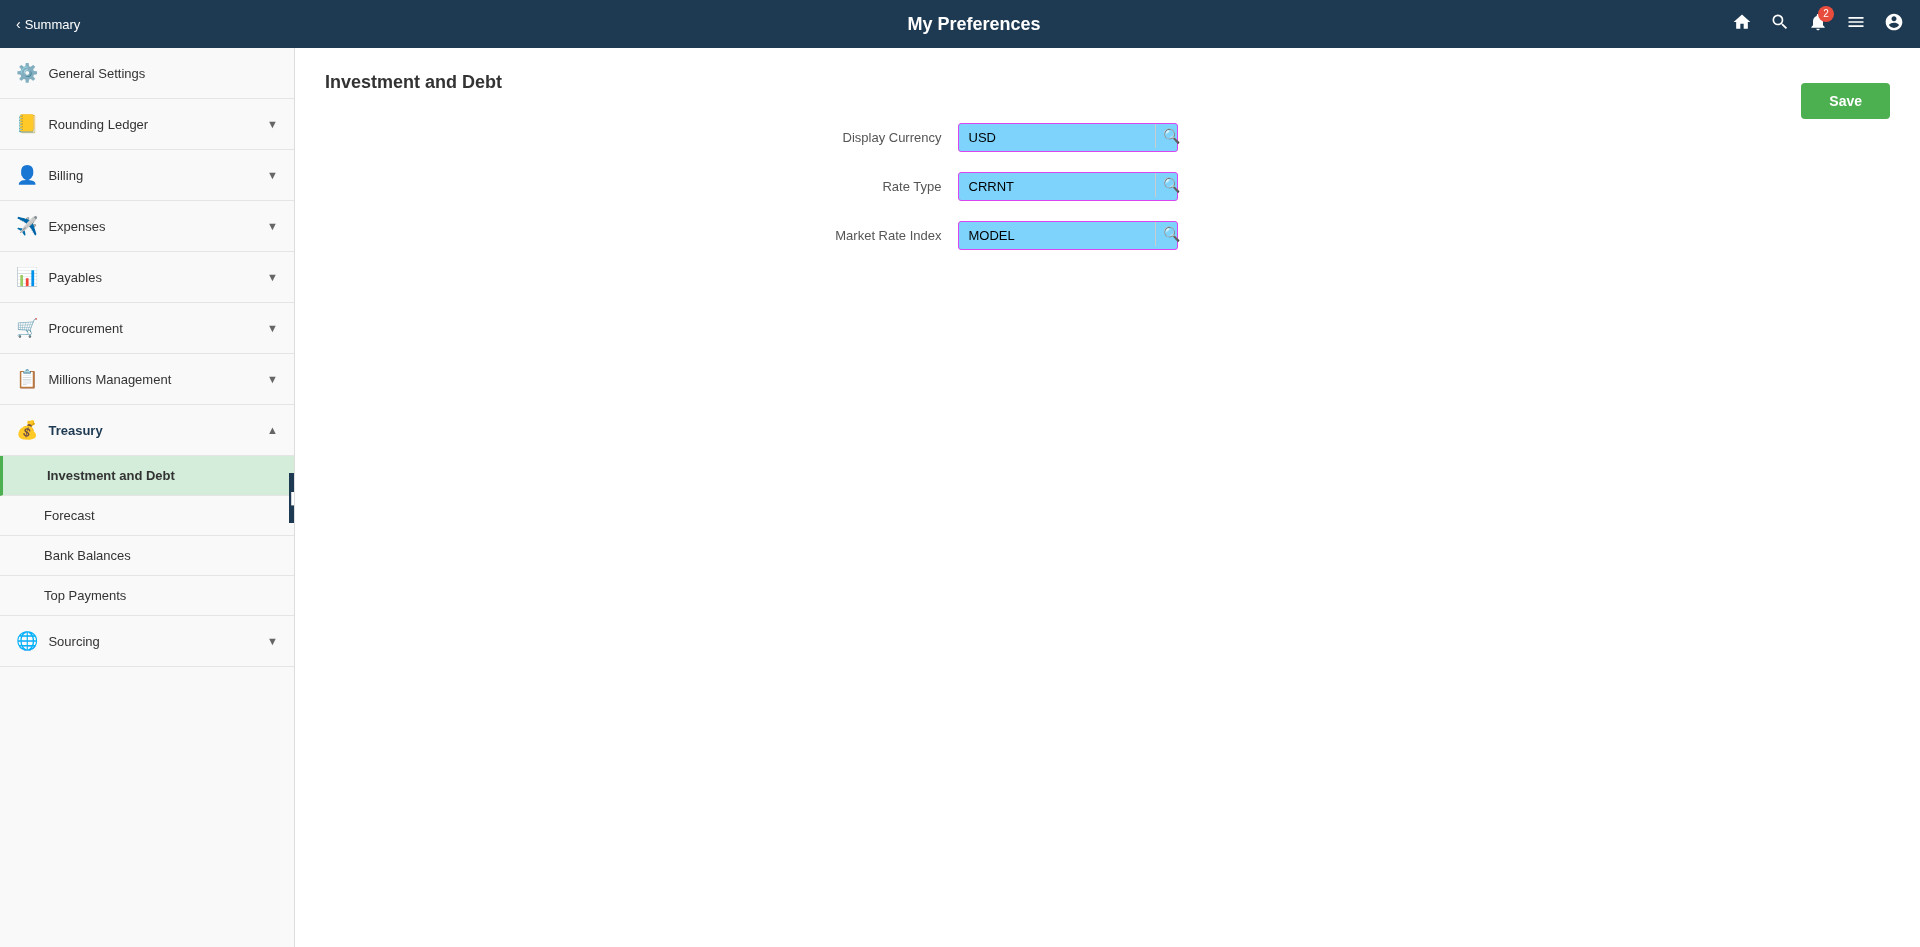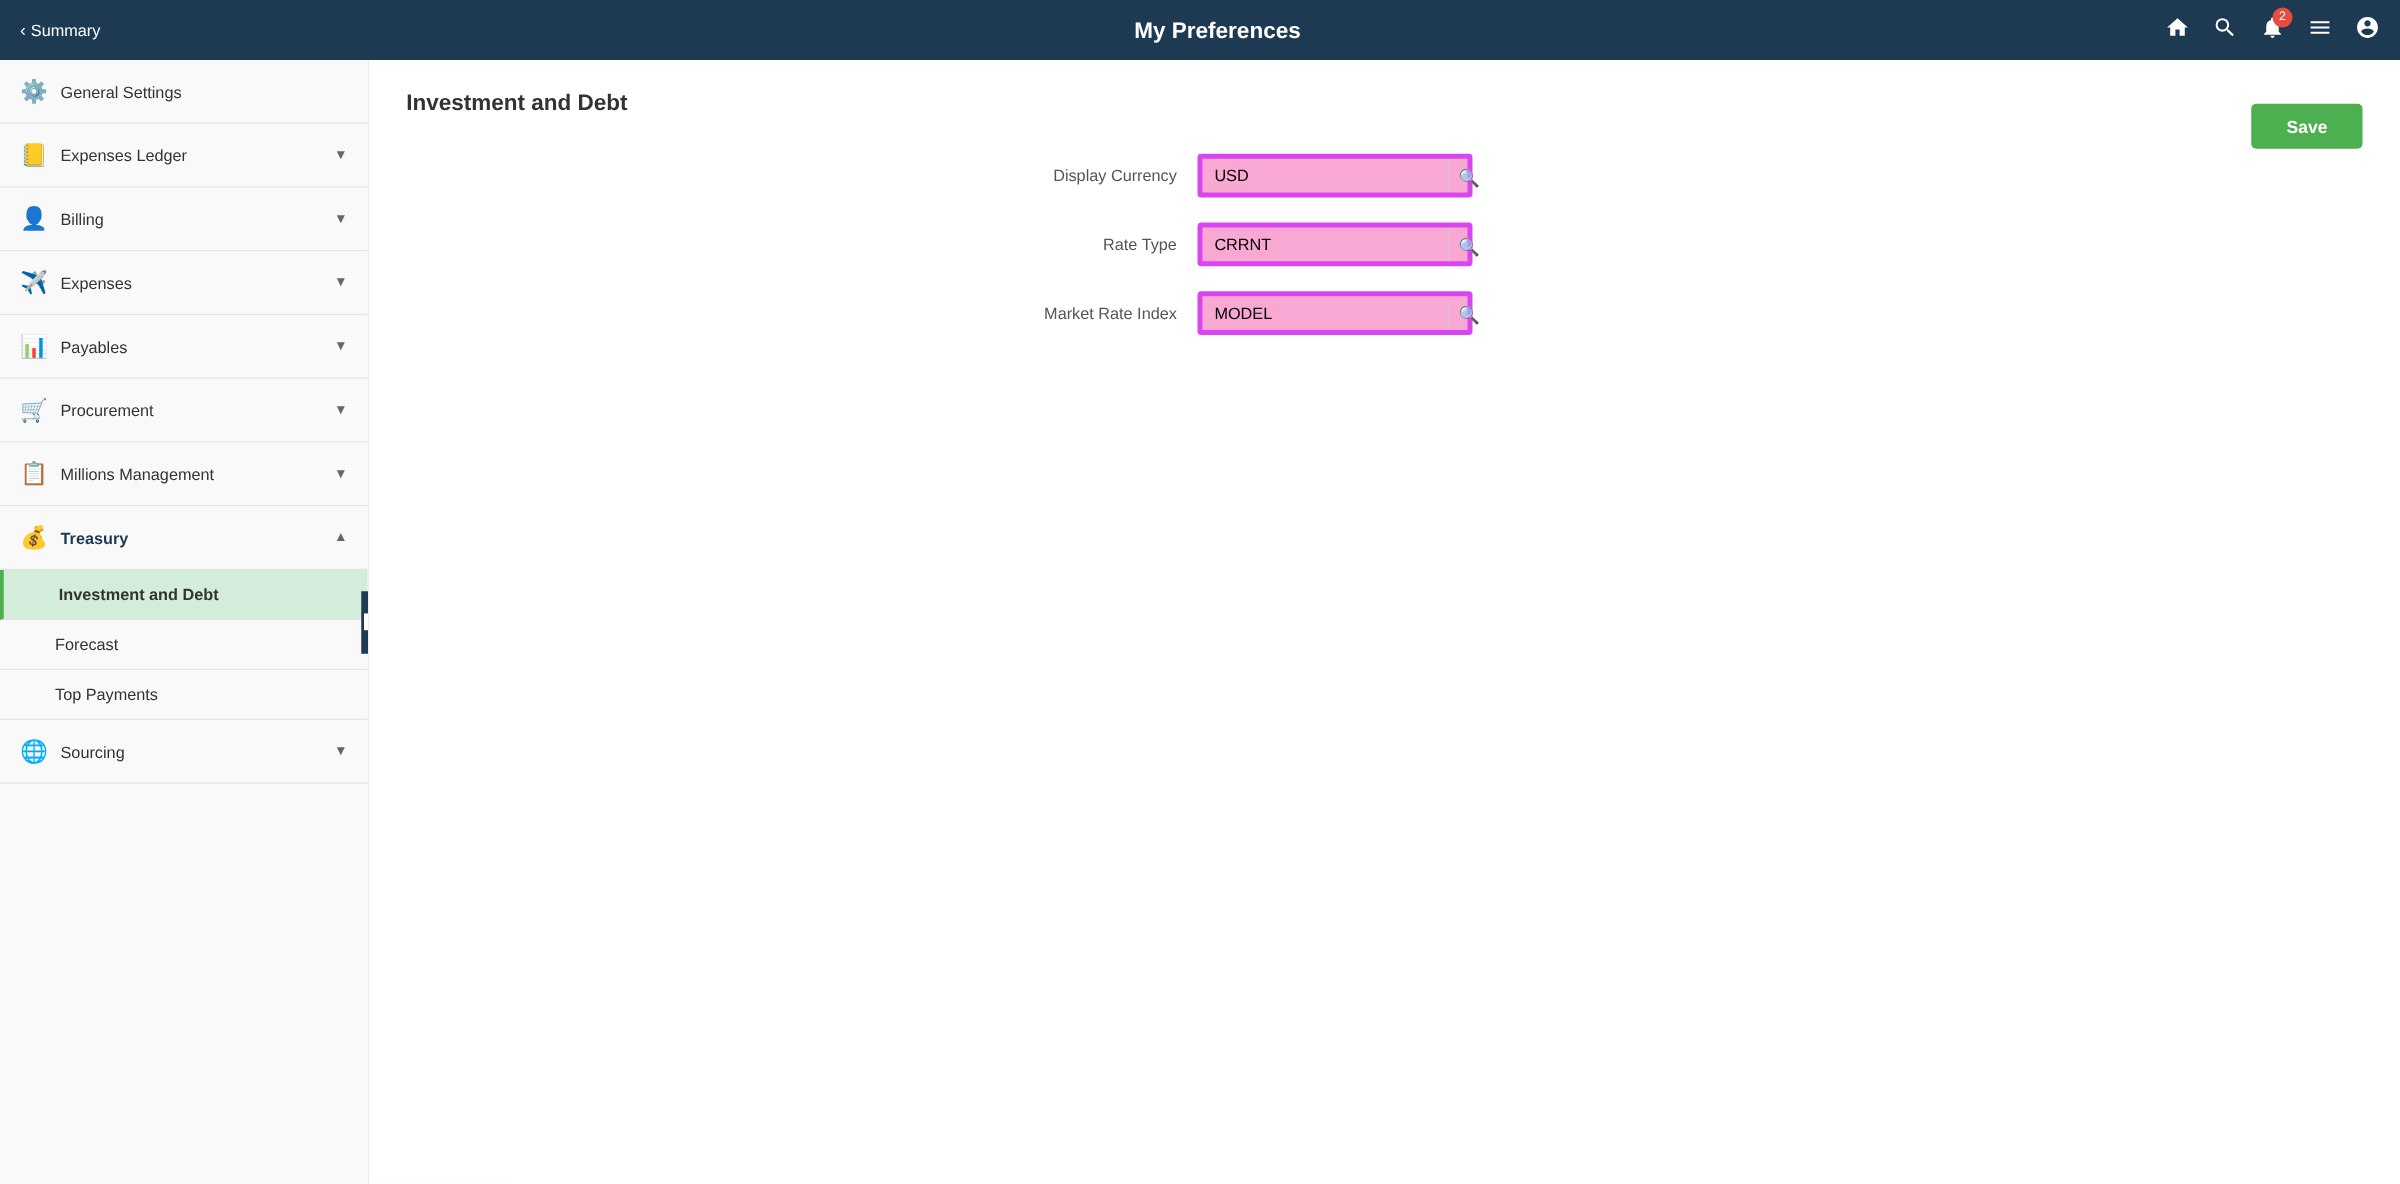--- a/index.html
+++ b/index.html
@@ -197,24 +197,24 @@
     }
     .form-control input {
       width: 100%;
       padding: 6px 10px;
       border: 1px solid #ccc;
       border-radius: 3px;
       font-size: 13px;
     }
     .search-field {
       display: flex;
-      align-items: flex-end;
-      border: 4px solid #d946ef;
+      align-items: flex-start;
+      border: 1px solid #d946ef;
       border-radius: 3px;
-      background: #f9a8d4;
+      background: #7dd3fc;
       max-width: 220px;
       flex: 1;
     }
     .search-field input {
       border: none;
       outline: none;
       padding: 6px 10px;
       font-size: 13px;
       flex: 1;
       background: transparent;
@@ -270,21 +270,21 @@
 
   <div class="sidebar">
 
     <div class="sidebar-item">
       <span class="item-icon">⚙️</span>
       <span class="item-label">General Settings</span>
     </div>
 
     <div class="sidebar-item">
       <span class="item-icon">📒</span>
-      <span class="item-label">Expenses Ledger</span>
+      <span class="item-label">Rounding Ledger</span>
       <span class="chevron">▼</span>
     </div>
 
     <div class="sidebar-item">
       <span class="item-icon">👤</span>
       <span class="item-label">Billing</span>
       <span class="chevron">▼</span>
     </div>
 
     <div class="sidebar-item">
@@ -315,20 +315,23 @@
       <span class="item-icon">💰</span>
       <span class="item-label">Treasury</span>
       <span class="chevron">▲</span>
     </div>
 
     <div class="sidebar-subitem active">
       <span>Investment and Debt</span>
     </div>
     <div class="sidebar-subitem">
       <span>Forecast</span>
+    </div>
+    <div class="sidebar-subitem">
+      <span>Bank Balances</span>
     </div>
     <div class="sidebar-subitem">
       <span>Top Payments</span>
     </div>
 
     <div class="sidebar-item">
       <span class="item-icon">🌐</span>
       <span class="item-label">Sourcing</span>
       <span class="chevron">▼</span>
     </div>

